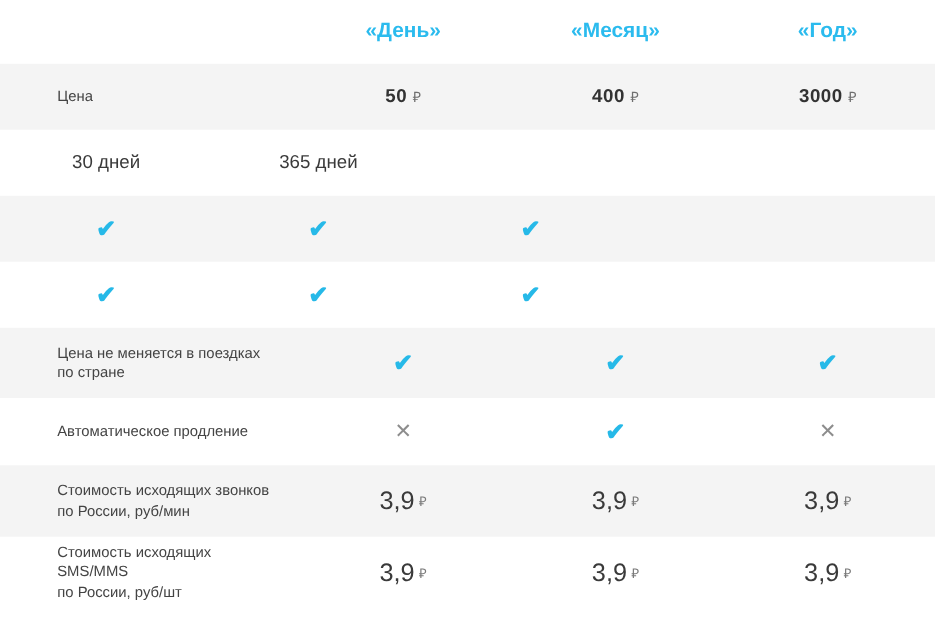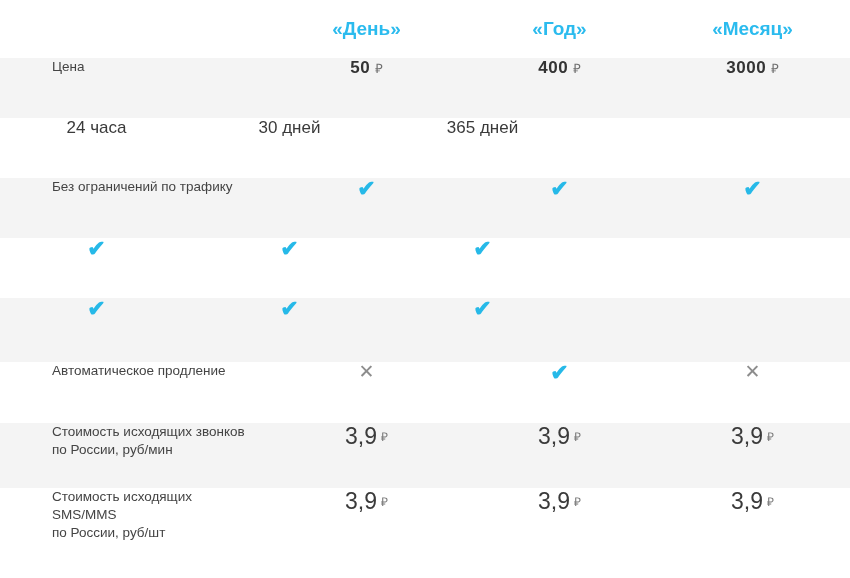--- a/index.html
+++ b/index.html
@@ -17,21 +17,21 @@
     height: 506px;
     position: relative;
   }
   .header-row {
     display: flex;
     height: 58px;
     align-items: center;
   }
   .row {
     display: flex;
-    align-items: flex-start;
+    align-items: center;
     min-height: 60px;
   }
   .row.shaded { background: #f4f4f4; }
   .row.plain  { background: #ffffff; }
 
   .cell-label {
     width: 270px;
     padding-left: 52px;
     padding-right: 10px;
     display: flex;
@@ -94,54 +94,50 @@
   .label-multiline { white-space: pre-line; }
 </style>
 </head>
 <body>
 
 <div id="tariff-table">
 
   <div class="header-row">
     <div class="cell-label"></div>
     <div class="cell-val">«День»</div>
+    <div class="cell-val">«Месяц»</div>
     <div class="cell-val">«Год»</div>
-    <div class="cell-val">«Месяц»</div>
   </div>
 
   <div class="row shaded" style="height:60px">
     <div class="cell-label">Цена</div>
     <div class="cell-val">
       <span class="price-num">50</span>
         <span class="price-cur">₽</span>
     </div>
     <div class="cell-val">
       <span class="price-num">400</span>
         <span class="price-cur">₽</span>
     </div>
     <div class="cell-val">
       <span class="price-num">3000</span>
         <span class="price-cur">₽</span>
     </div>
   </div>
 
   <div class="row plain" style="height:60px">
     <div class="cell-val">
-      <span class="period-text">24 часа</span>
-    </div>
-    <div class="cell-val">
       <span class="period-text">30 дней</span>
     </div>
     <div class="cell-val">
       <span class="period-text">365 дней</span>
     </div>
   </div>
 
   <div class="row shaded" style="height:60px">
-    <div class="cell-label">Без ограничений по трафику</div>
     <div class="cell-val">
       <span class="check">✔</span>
     </div>
     <div class="cell-val">
       <span class="check">✔</span>
     </div>
     <div class="cell-val">
       <span class="check">✔</span>
     </div>
   </div>
@@ -152,20 +148,22 @@
     </div>
     <div class="cell-val">
       <span class="check">✔</span>
     </div>
     <div class="cell-val">
       <span class="check">✔</span>
     </div>
   </div>
 
   <div class="row shaded" style="height:64px">
+    <div class="cell-label label-multiline">Цена не меняется в поездках
+по стране</div>
     <div class="cell-val">
       <span class="check">✔</span>
     </div>
     <div class="cell-val">
       <span class="check">✔</span>
     </div>
     <div class="cell-val">
       <span class="check">✔</span>
     </div>
   </div>

